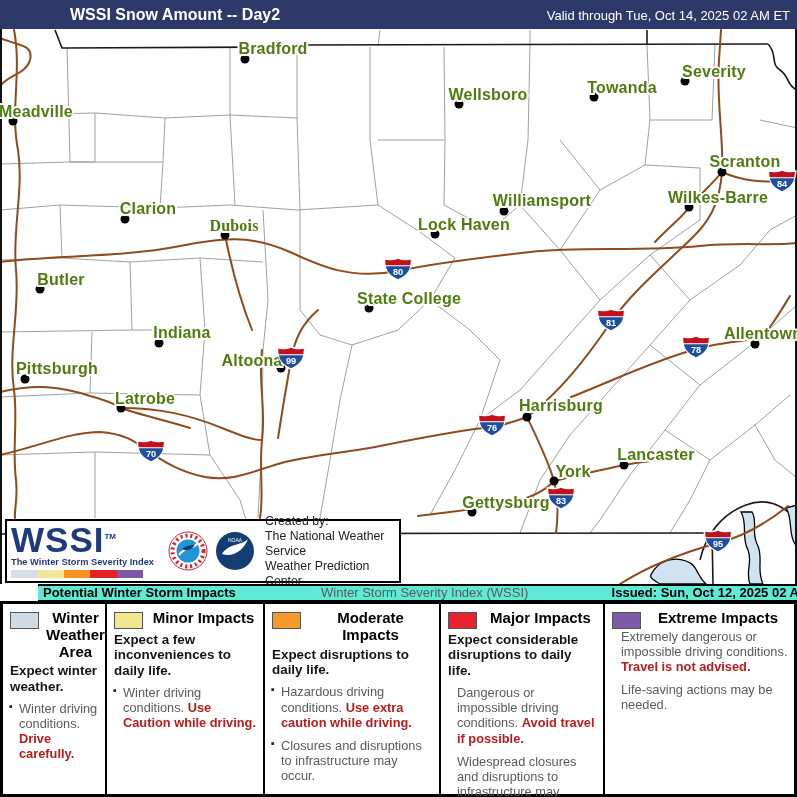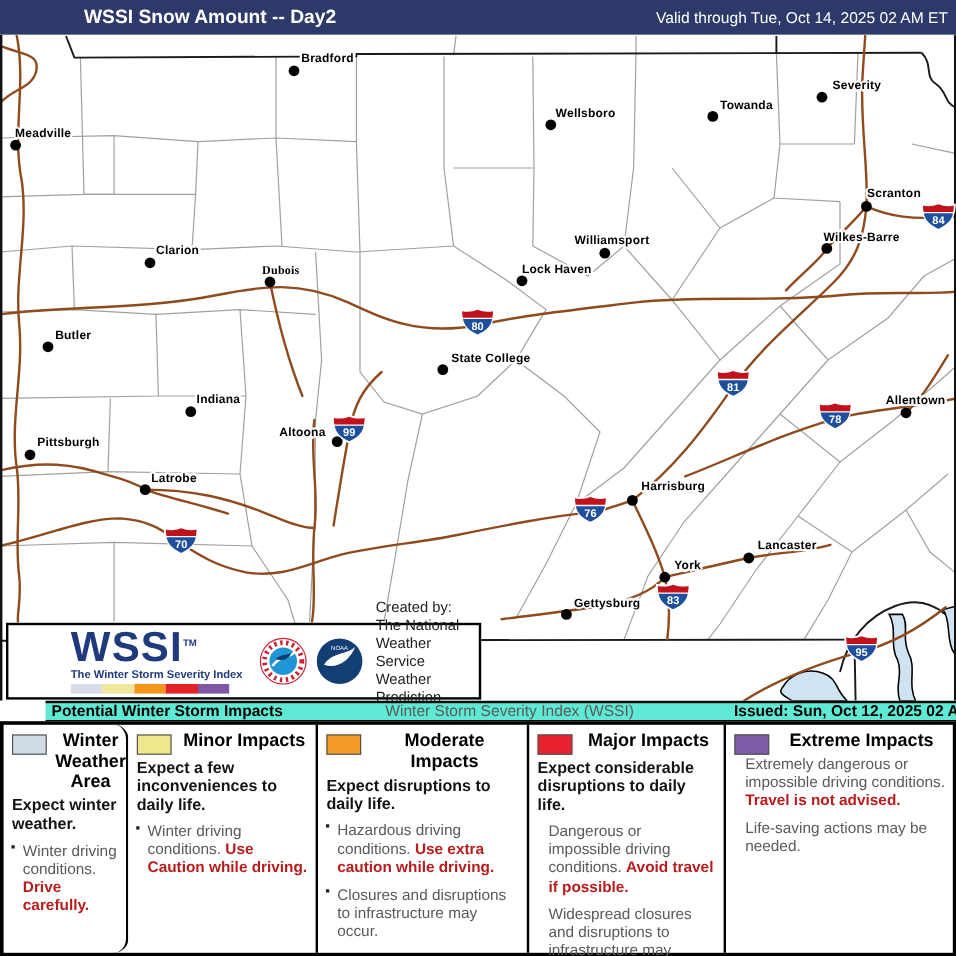--- a/index.html
+++ b/index.html
@@ -11,51 +11,51 @@
     color:#fff;font-size:16px;font-weight:bold;white-space:nowrap;}
   .header .valid{position:absolute;right:7px;top:50%;transform:translateY(-50%);
     color:#fff;font-size:13px;white-space:nowrap;}
 
   
   .map{position:absolute;left:0;top:29px;width:797px;height:555px;background:#fff;}
   .map svg.basemap{position:absolute;left:0;top:0;}
   .overlay{position:absolute;left:0;top:0;width:797px;height:555px;}
   .city-dot{position:absolute;width:9px;height:9px;background:#000;border-radius:50%;
     transform:translate(-50%,-50%);}
-  .city-label{position:absolute;transform:translate(-50%,-50%);font-size:10px;font-weight:bold;
-    color:#000000;white-space:nowrap;letter-spacing:.2px;
+  .city-label{position:absolute;transform:translate(-50%,-50%);font-size:16px;font-weight:bold;
+    color:#4d7c0f;white-space:nowrap;letter-spacing:.2px;
     text-shadow:-1.5px -1.5px 0 #fff,1.5px -1.5px 0 #fff,-1.5px 1.5px 0 #fff,1.5px 1.5px 0 #fff,
       0 -2px 0 #fff,0 2px 0 #fff,-2px 0 0 #fff,2px 0 0 #fff;}
   .shield{position:absolute;transform:translate(-50%,-50%);}
 
   
   .logo-box{position:absolute;left:5px;top:490px;width:392px;height:60px;background:#fff;
     border:2px solid #000;display:flex;align-items:center;}
-  .wssi-block{width:148px;padding-left:20px;margin-left:32px;}
+  .wssi-block{width:148px;padding-left:4px;}
   .wssi-word{font-size:35px;font-weight:bold;color:#1f3a7d;line-height:.9;letter-spacing:1px;}
   .wssi-word sup{font-size:8px;letter-spacing:0;}
   .wssi-sub{font-size:9.3px;font-weight:bold;color:#1f3a7d;margin-top:1px;white-space:nowrap;}
   .wssi-colors{display:flex;height:8px;margin-top:3px;width:132px;}
   .wssi-colors span{flex:1;}
   .logo-circles{display:flex;gap:7px;margin:0 10px 0 14px;}
   .credit{font-size:12.3px;color:#222;line-height:1.22;}
 
   
   .infobar{position:absolute;left:0;top:584px;width:797px;height:17px;background:#5eead4;
     border-top:2px solid #000;border-bottom:1px solid #000;box-sizing:border-box;margin-left:38px;}
   .infobar .l{position:absolute;left:5px;top:0;font-size:13px;font-weight:bold;color:#000;line-height:14px;}
   .infobar .c{position:absolute;left:283px;top:0;font-size:13px;color:#5a5a5a;line-height:14px;}
   .infobar .r{position:absolute;right:5px;top:0;font-size:13px;font-weight:bold;color:#000;line-height:14px;}
 
   
   .legend{position:absolute;left:0;top:601px;width:797px;height:196px;background:#fff;
     border:3px solid #000;box-sizing:border-box;display:flex;}
   .leg-col{height:100%;box-sizing:border-box;border-right:2px solid #000;padding:6px 6px 0 7px;}
   .leg-col:last-child{border-right:none;}
-  .leg-col.c0{width:104px;border-radius:12px;} .leg-col.c1{width:158px;} .leg-col.c2{width:176px;}
+  .leg-col.c0{width:104px;} .leg-col.c1{width:158px;} .leg-col.c2{width:176px;}
   .leg-col.c3{width:164px;} .leg-col.c4{flex:1;}
   .leg-head{display:flex;gap:7px;align-items:flex-start;}
   .swatch{width:27px;height:15px;border:1px solid #555;flex:none;margin-top:2px;}
   .leg-title{font-size:15px;font-weight:bold;color:#000;line-height:1.12;text-align:center;flex:1;}
   .leg-summary{font-size:13.4px;font-weight:bold;color:#141414;line-height:1.15;margin:3px 0 7px;}
   .leg-items{}
   .leg-item{font-size:12.8px;color:#5a5a5a;line-height:1.18;margin:0 0 8px;position:relative;padding-left:9px;}
   .leg-item.bulleted::before{content:"▪";position:absolute;left:-1px;top:-1px;color:#222;font-size:11px;}
   .leg-item b{color:#b91c1c;}
 </style>
@@ -170,21 +170,21 @@
       <div class="city-label" style="left: 714px; top: 43px;">Severity</div>
       <div class="city-dot" style="left: 722px; top: 143px;"></div>
       <div class="city-label" style="left: 745px; top: 133px;">Scranton</div>
       <div class="city-dot" style="left: 689px; top: 178px;"></div>
       <div class="city-label" style="left: 718px; top: 169px;">Wilkes-Barre</div>
       <div class="city-dot" style="left: 125px; top: 190px;"></div>
       <div class="city-label" style="left: 148px; top: 180px;">Clarion</div>
       <div class="city-dot" style="left: 225px; top: 206px;"></div>
       <div class="city-label" style="left: 234px; top: 197px; font-family: Liberation Serif, serif;">Dubois</div>
       <div class="city-dot" style="left: 504px; top: 182px;"></div>
-      <div class="city-label" style="left: 510px; top: 172px;">Williamsport</div>
+      <div class="city-label" style="left: 542px; top: 172px;">Williamsport</div>
       <div class="city-dot" style="left: 435px; top: 205px;"></div>
       <div class="city-label" style="left: 464px; top: 196px;">Lock Haven</div>
       <div class="city-dot" style="left: 40px; top: 260px;"></div>
       <div class="city-label" style="left: 61px; top: 251px;">Butler</div>
       <div class="city-dot" style="left: 159px; top: 314px;"></div>
       <div class="city-label" style="left: 182px; top: 304px;">Indiana</div>
       <div class="city-dot" style="left: 369px; top: 279px;"></div>
       <div class="city-label" style="left: 409px; top: 270px;">State College</div>
       <div class="city-dot" style="left: 25px; top: 350px;"></div>
       <div class="city-label" style="left: 57px; top: 340px;">Pittsburgh</div>

